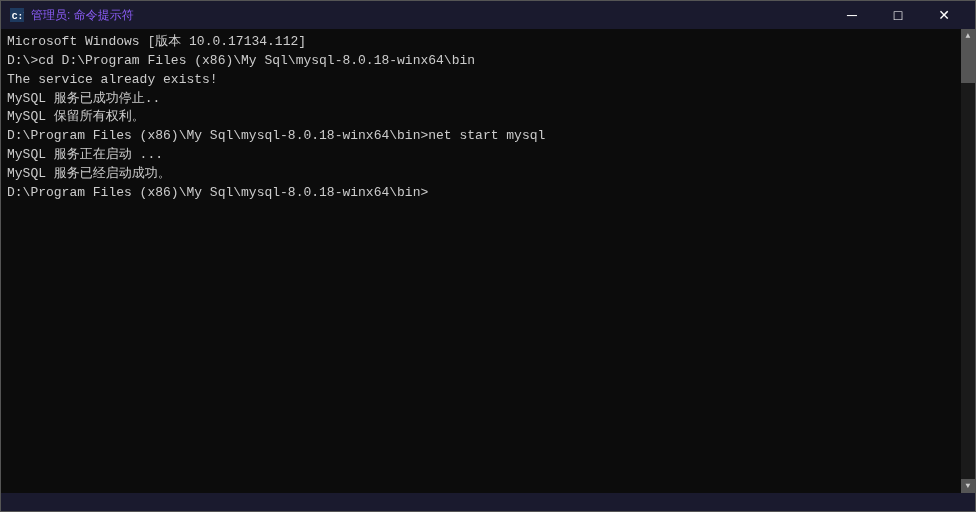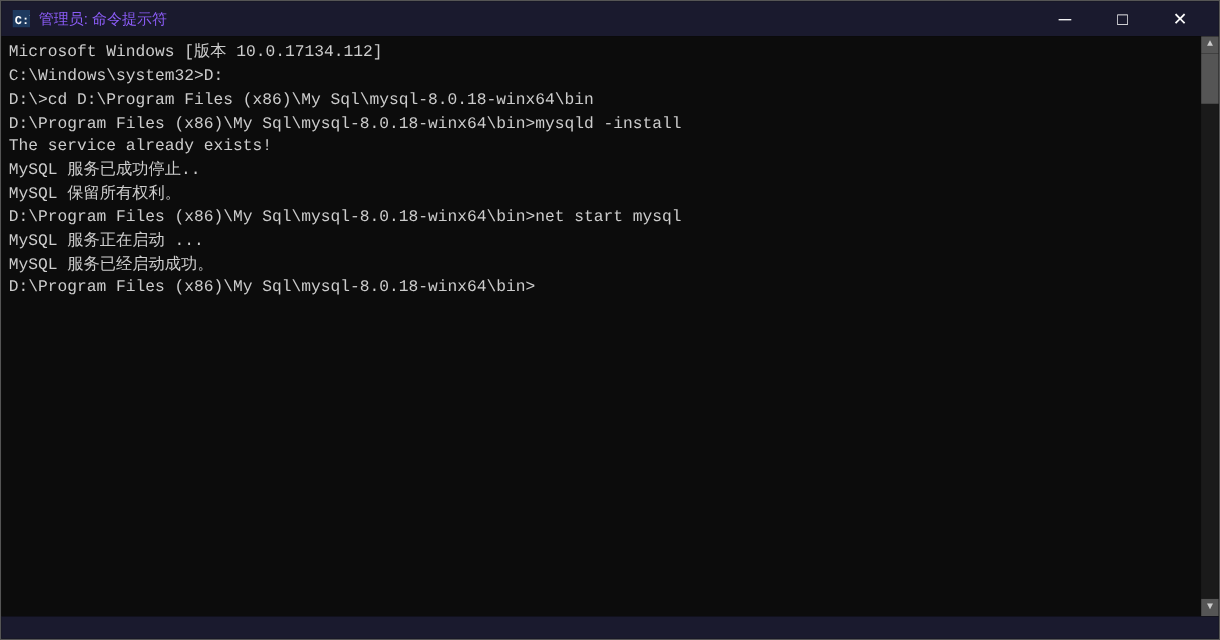--- a/index.html
+++ b/index.html
@@ -152,25 +152,23 @@
       <button class="title-btn">─</button>
       <button class="title-btn">□</button>
       <button class="title-btn close-btn">✕</button>
     </div>
   </div>
 
   <div class="console-area" id="console-output">
 
     <span class="console-line cmd-line">Microsoft Windows [版本 10.0.17134.112]</span>
       <span class="console-line cmd-line"></span>
-      <span class="console-line cmd-line">C:\Windows\system32&gt;D:</span>
       <span class="console-line cmd-line"></span>
       <span class="console-line cmd-line">D:\&gt;cd D:\Program Files (x86)\My Sql\mysql-8.0.18-winx64\bin</span>
       <span class="console-line cmd-line"></span>
-      <span class="console-line cmd-line">D:\Program Files (x86)\My Sql\mysql-8.0.18-winx64\bin&gt;mysqld -install</span>
       <span class="console-line cmd-line">The service already exists!</span>
       <span class="console-line cmd-line"></span>
       <span class="console-line cmd-line">MySQL 服务已成功停止..</span>
       <span class="console-line cmd-line">MySQL 保留所有权利。</span>
       <span class="console-line cmd-line"></span>
       <span class="console-line cmd-line">D:\Program Files (x86)\My Sql\mysql-8.0.18-winx64\bin&gt;net start mysql</span>
       <span class="console-line cmd-line">MySQL 服务正在启动 ...</span>
       <span class="console-line cmd-line">MySQL 服务已经启动成功。</span>
       <span class="console-line cmd-line"></span>
       <span class="console-line cmd-line">D:\Program Files (x86)\My Sql\mysql-8.0.18-winx64\bin&gt;</span>

